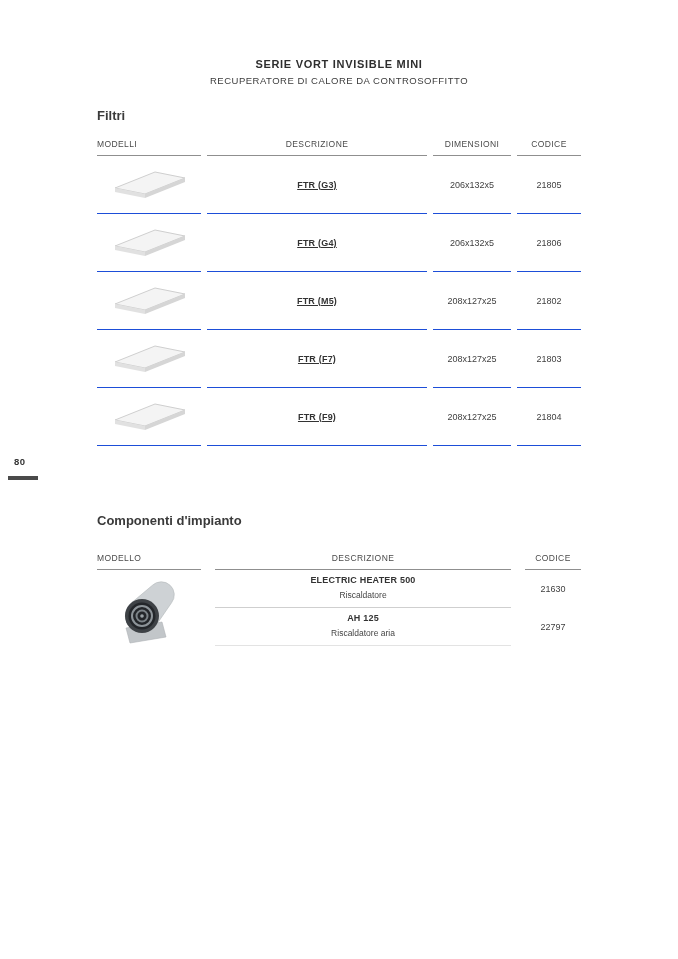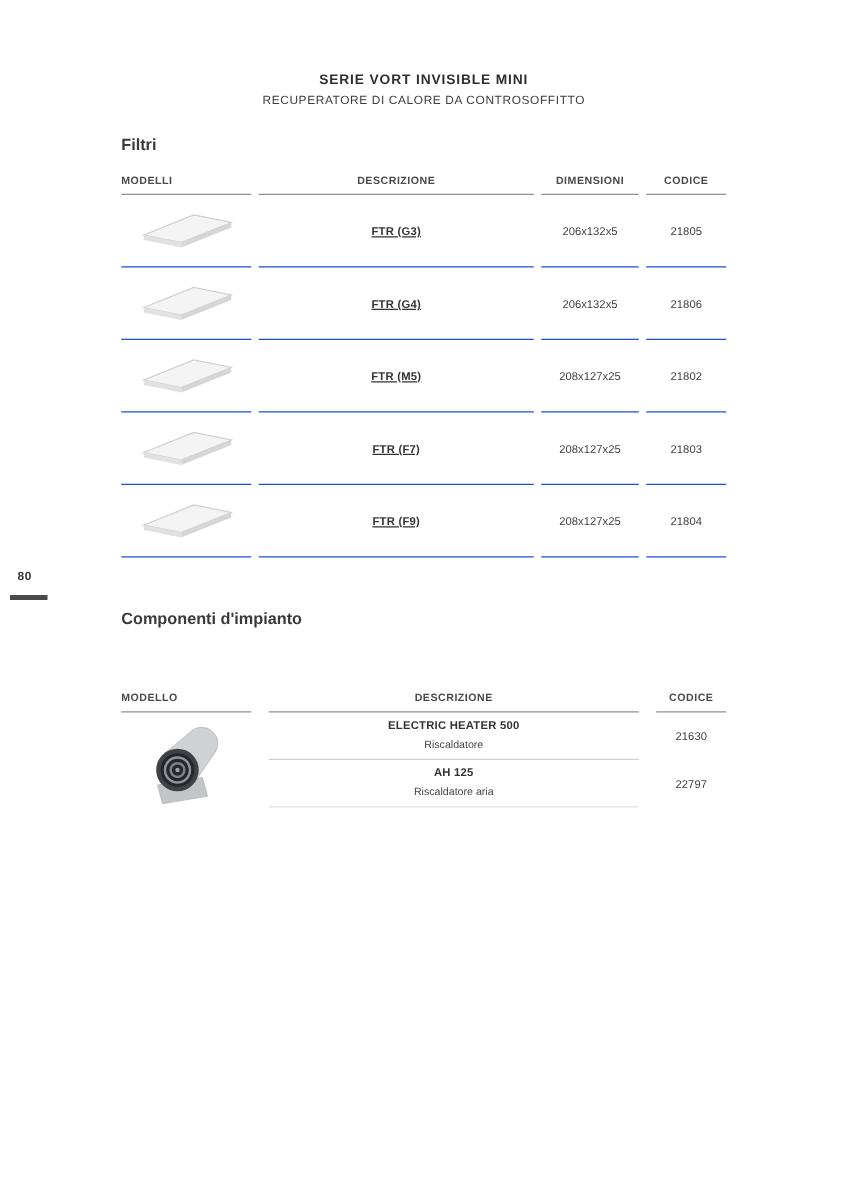--- a/index.html
+++ b/index.html
@@ -10,30 +10,30 @@
   }
 
   
   .page-header { position:absolute; top:30px; left:0; right:0; text-align:center;margin-top:28px; }
   .page-header .title { font-size:11px; font-weight:bold; letter-spacing:.7px; color:#2e2e2e; }
   .page-header .subtitle { font-size:9.5px; letter-spacing:.5px; margin-top:5px; color:#3c3c3c; }
 
   
   .section-title { position:absolute; left:97px; font-size:13px; font-weight:bold; color:#3a3a3a; }
   .filters-title { top:108px;text-align:center; }
-  .components-title { top:487px; }
+  .components-title { top:513px; }
 
   
   .tbl { position:absolute; left:97px; width:484px; display:grid; }
   .t1 { top:139px; grid-template-columns:104px 220px 78px 1fr; column-gap:6px; }
   .t2 { top:553px; grid-template-columns:104px 296px 1fr; column-gap:14px; }
 
   .th {
     font-size:8.5px; letter-spacing:.4px; color:#4a4a4a; text-align:center;
-    padding-bottom:6px; border-bottom:1px solid #8f8f8f; align-self:end;font-weight:bold;
+    padding-bottom:6px; border-bottom:1px solid #8f8f8f; align-self:end;
   }
   .th.left { text-align:left; }
 
   .td {
     border-bottom:1px solid #1d4ed8;
     display:flex; align-items:center; justify-content:center;
     font-size:9px; color:#3f3f3f;
   }
   .t1 .td { height:58px; }
   .desc { font-weight:bold; text-decoration:underline; color:#333333; letter-spacing:.2px; }

